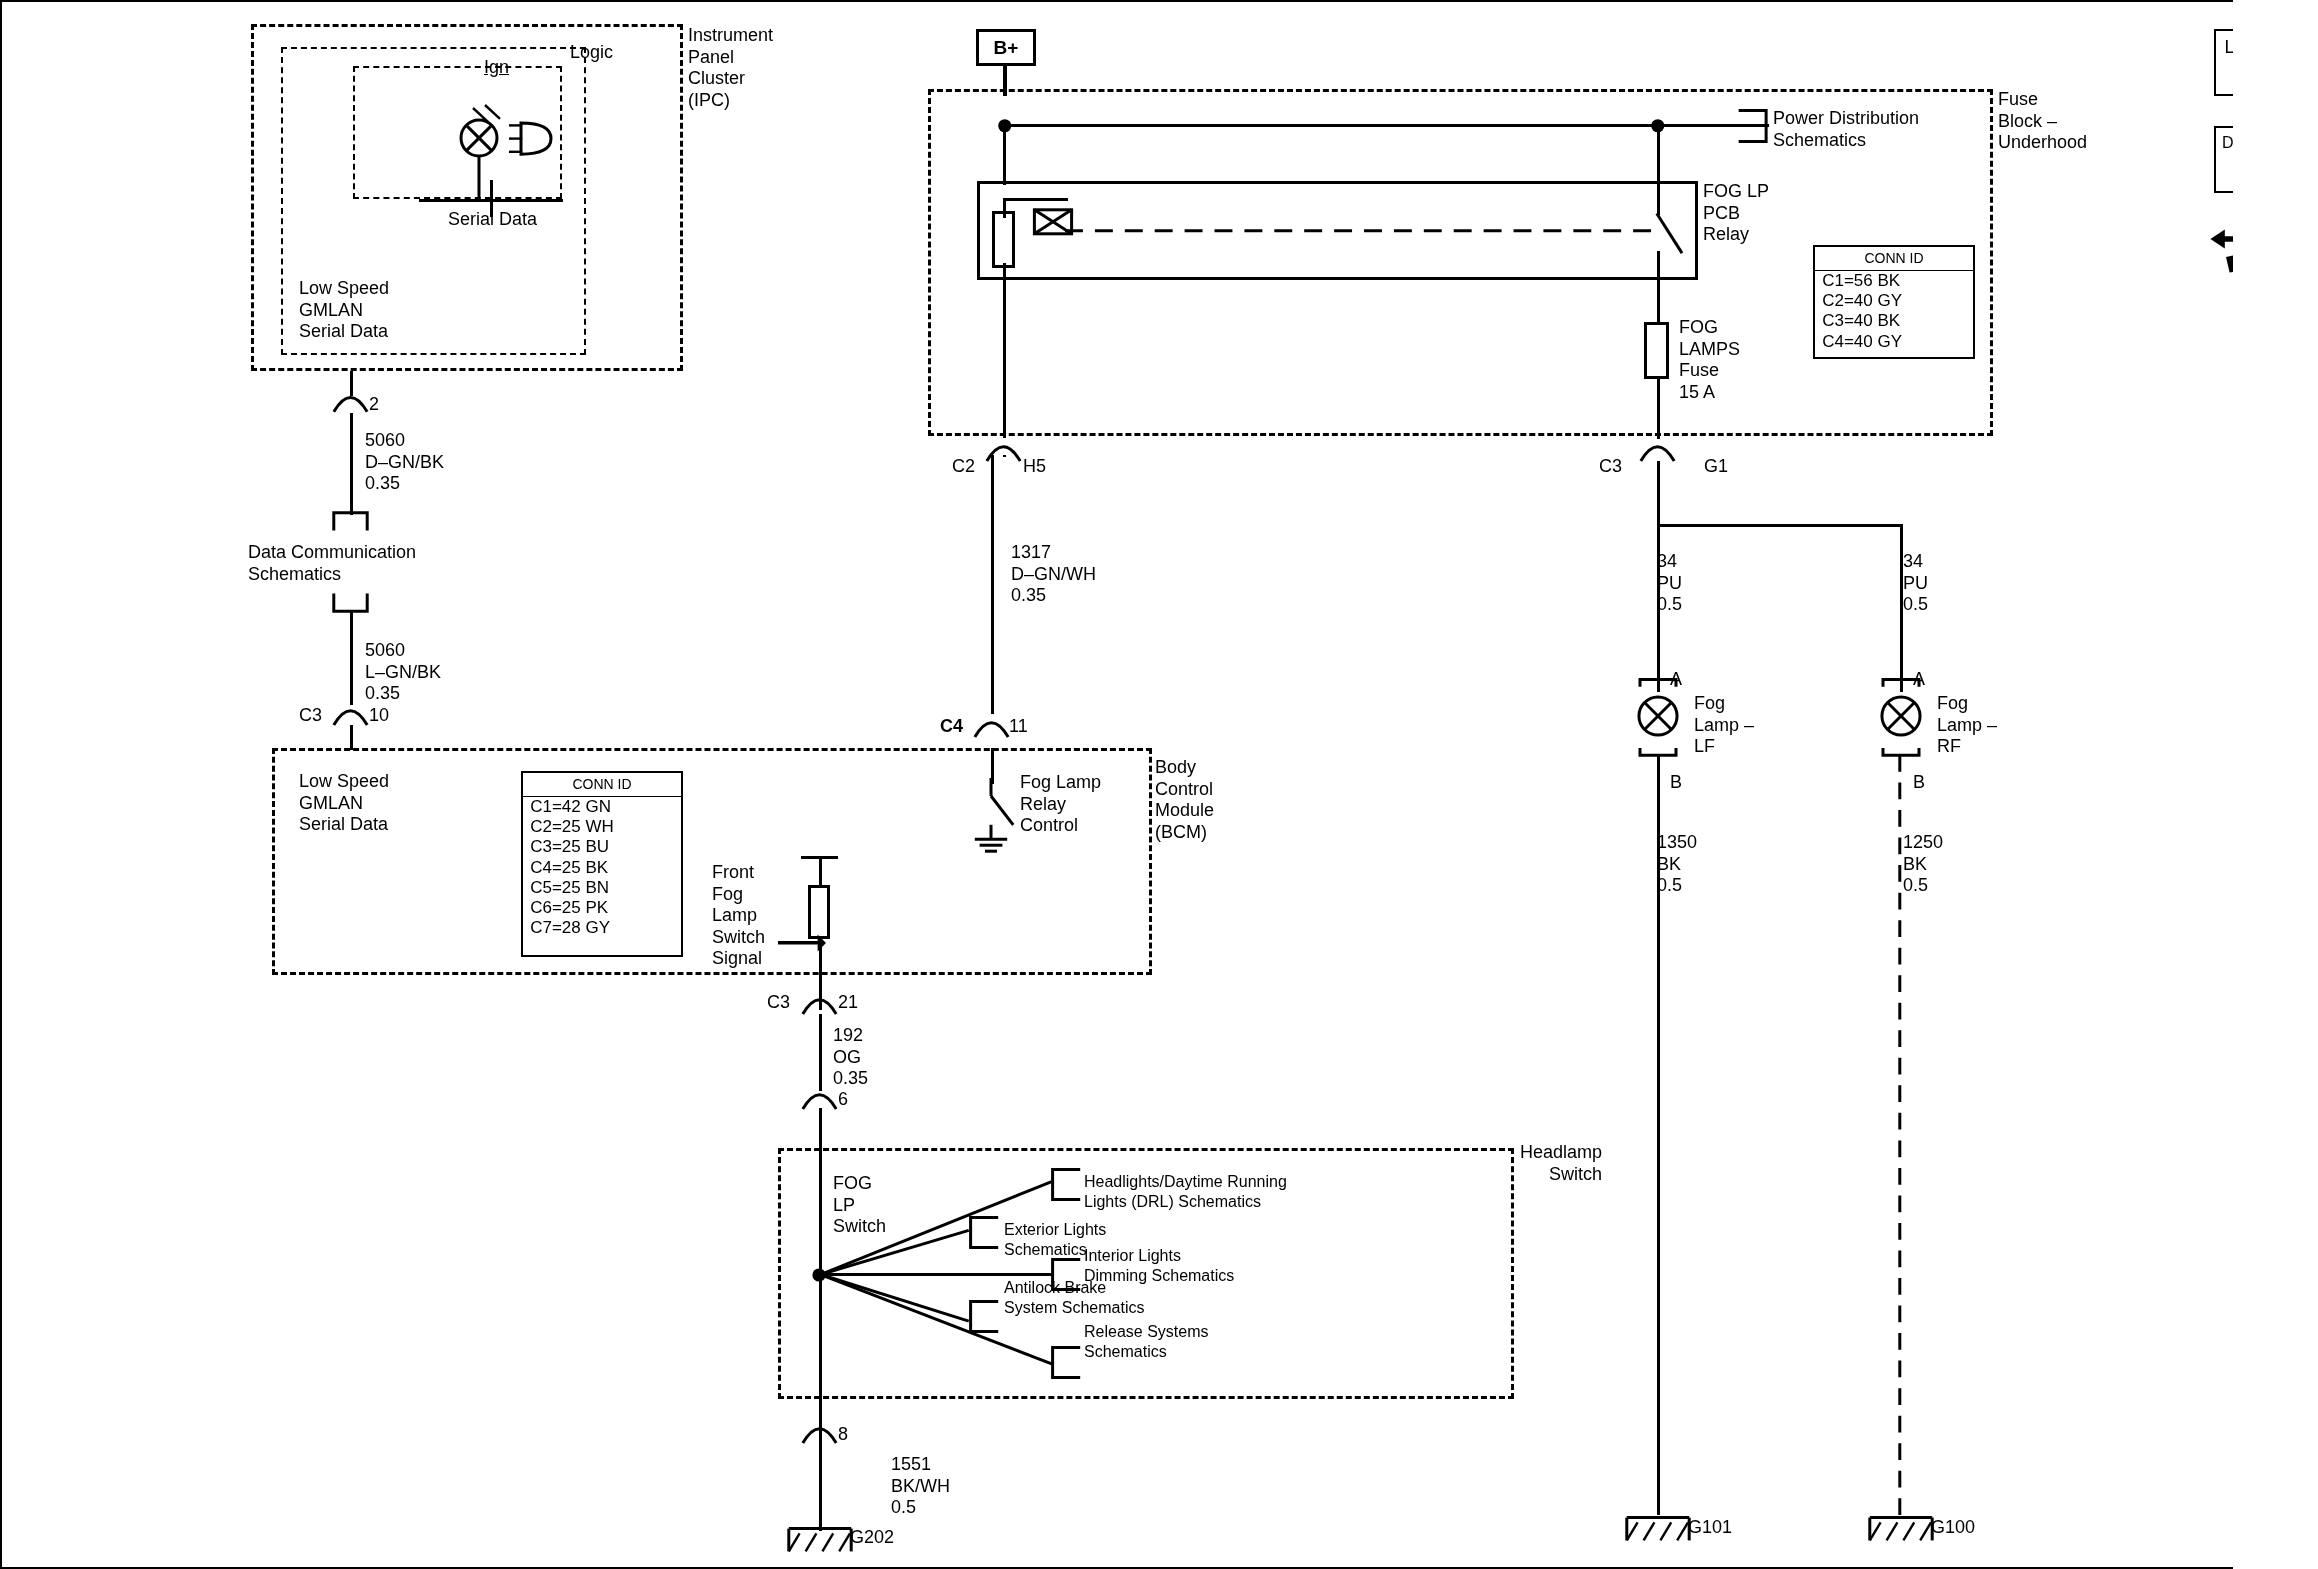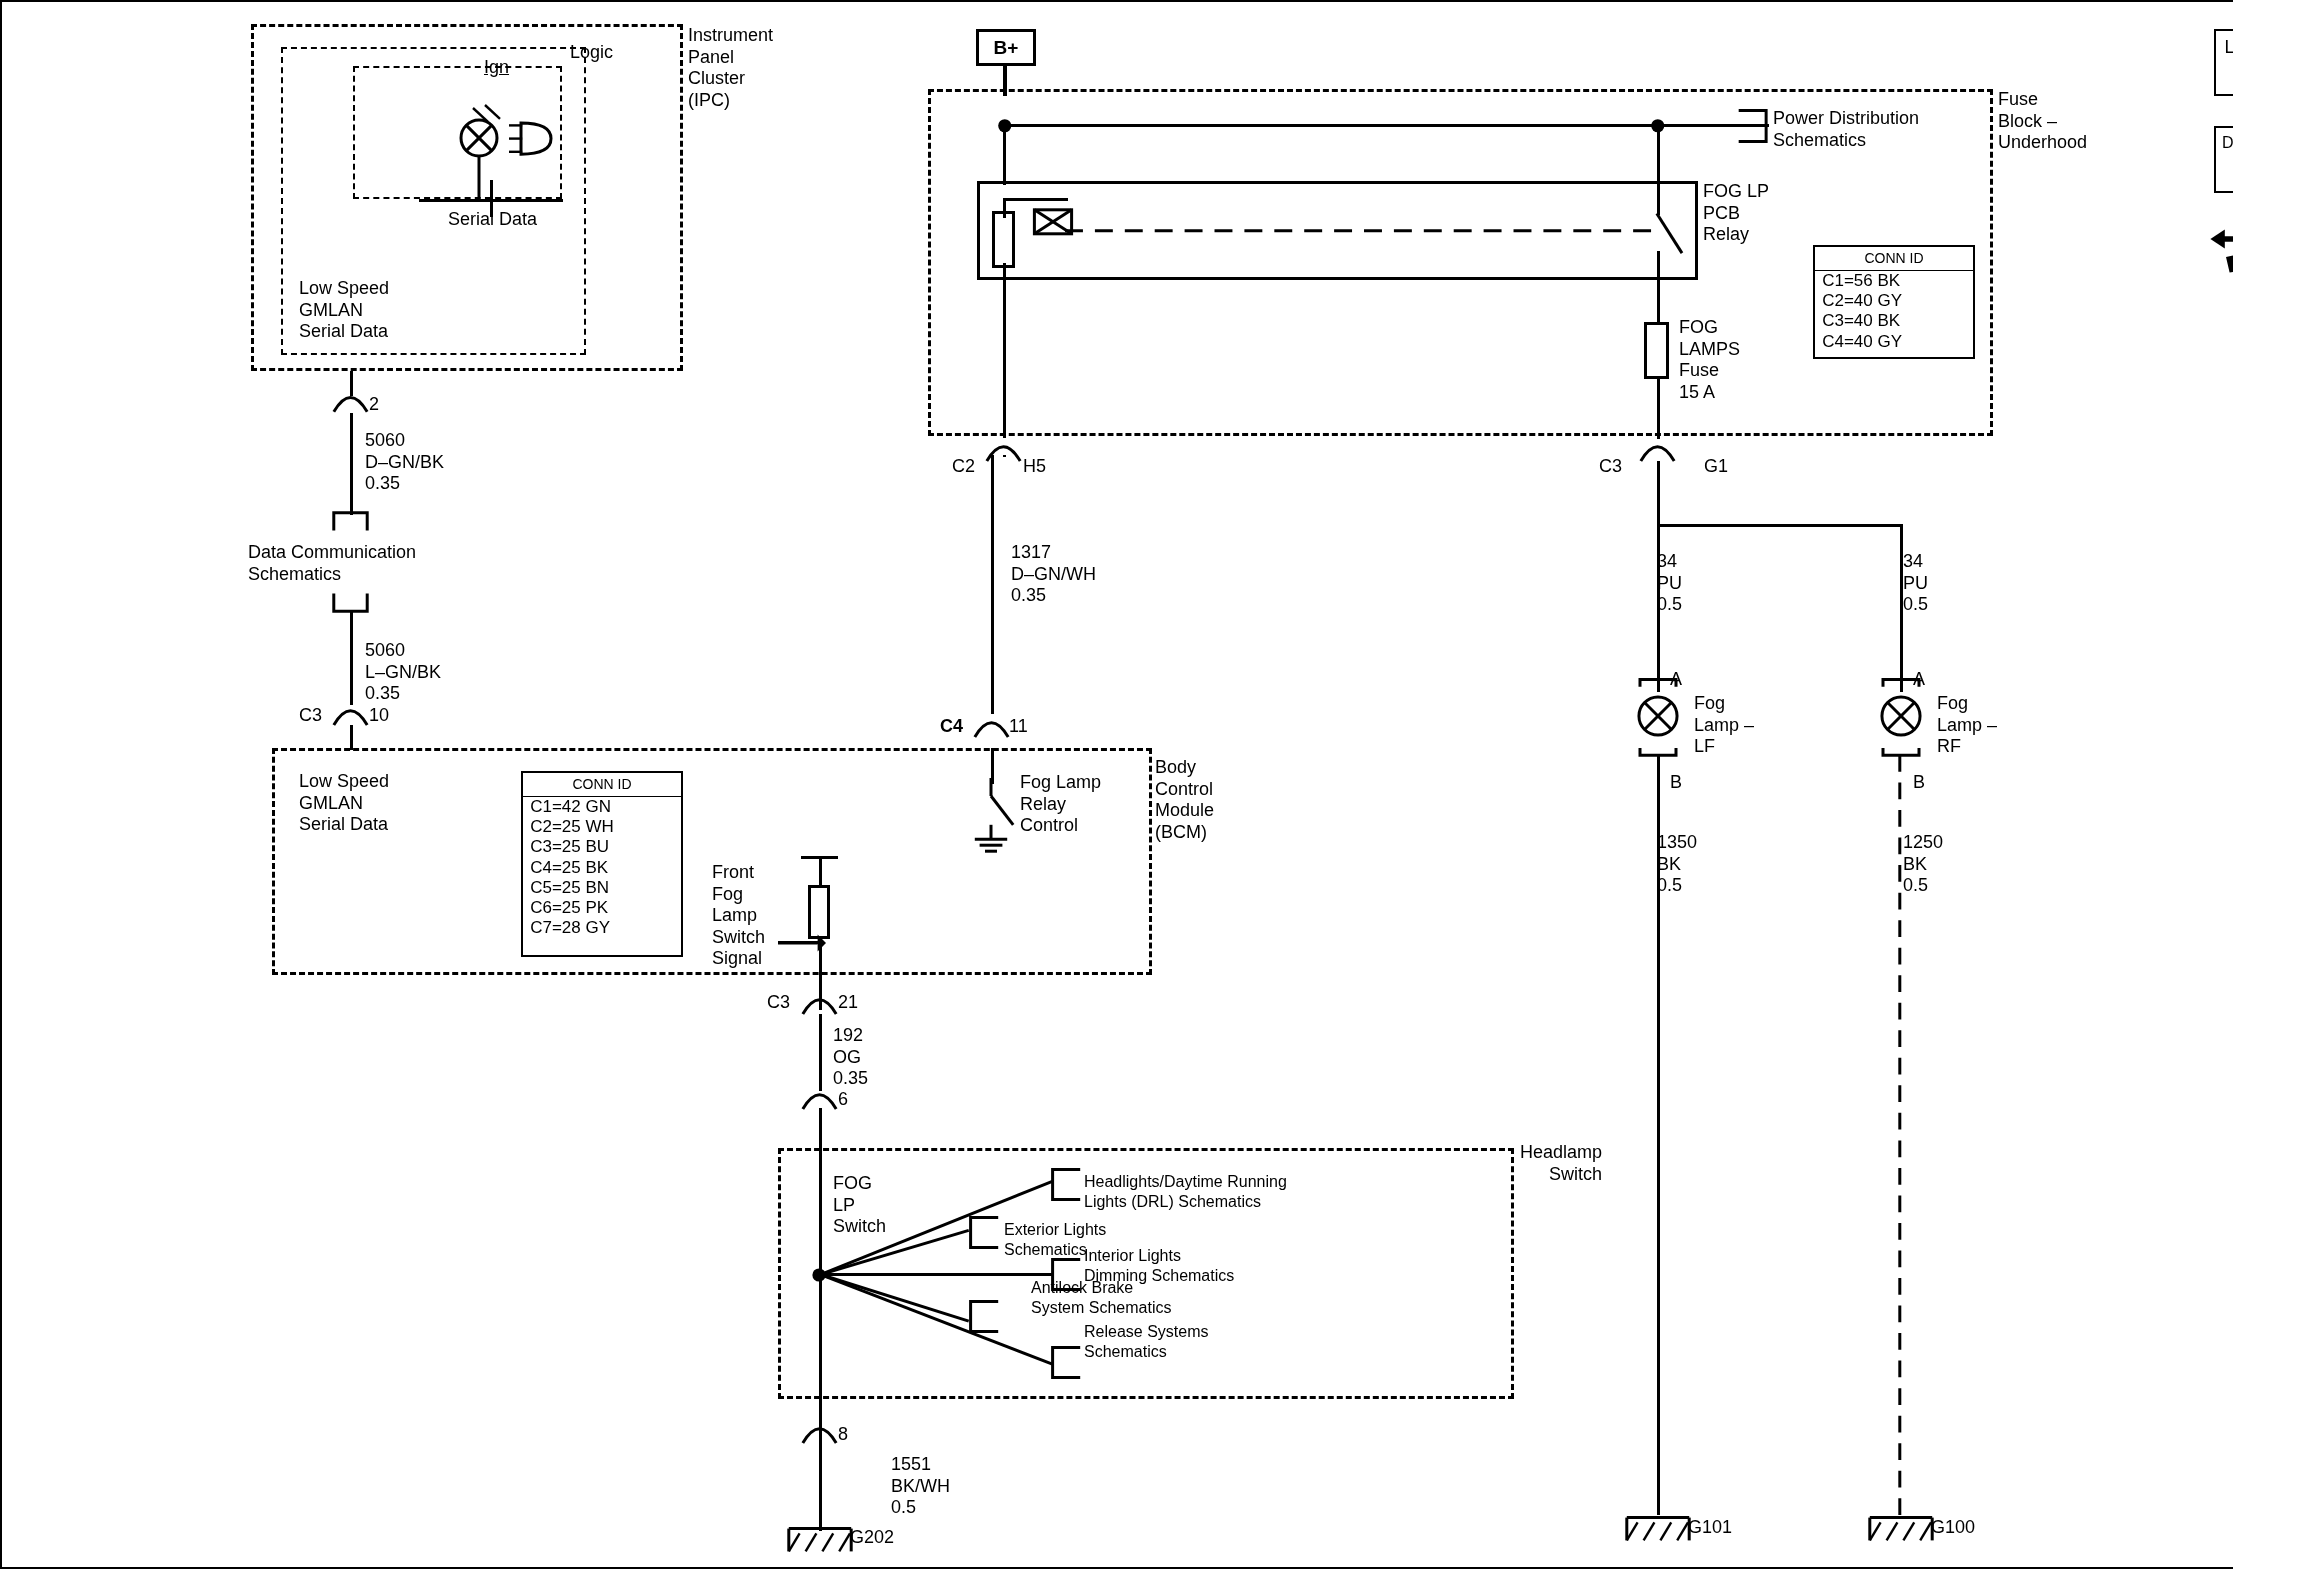--- a/index.html
+++ b/index.html
@@ -274,21 +274,21 @@
   <div class="txt sm" style="left:1004px;top:1220px;">Exterior Lights<br>Schematics</div>
 
   <svg style="left:1050px;top:1257px;width:34px;height:36px;" viewBox="0 0 56 60" width="34" height="36">
     <path d="M50,4 L4,4 L4,54 L50,54" fill="none" stroke="#000" stroke-width="5"></path>
   </svg>
   <div class="txt sm" style="left:1084px;top:1246px;">Interior Lights<br>Dimming Schematics</div>
 
   <svg style="left:968px;top:1299px;width:34px;height:36px;" viewBox="0 0 56 60" width="34" height="36">
     <path d="M50,4 L4,4 L4,54 L50,54" fill="none" stroke="#000" stroke-width="5"></path>
   </svg>
-  <div class="txt sm" style="left:1031px;top:1278px;">Antilock Brake<br>System Schematics</div>
+  <div class="txt sm" style="left:1004px;top:1278px;">Antilock Brake<br>System Schematics</div>
 
   <svg style="left:1050px;top:1345px;width:34px;height:36px;" viewBox="0 0 56 60" width="34" height="36">
     <path d="M50,4 L4,4 L4,54 L50,54" fill="none" stroke="#000" stroke-width="5"></path>
   </svg>
   <div class="txt sm" style="left:1084px;top:1322px;">Release Systems<br>Schematics</div>
 
   <svg style="left:801px;top:1418px;width:37px;height:31px;" viewBox="0 0 62 52" width="37" height="31">
     <path d="M3,42 Q31,-6 59,42" fill="none" stroke="#000" stroke-width="5"></path>
   </svg>
   <div class="txt" style="left:838px;top:1424px;">8</div>

